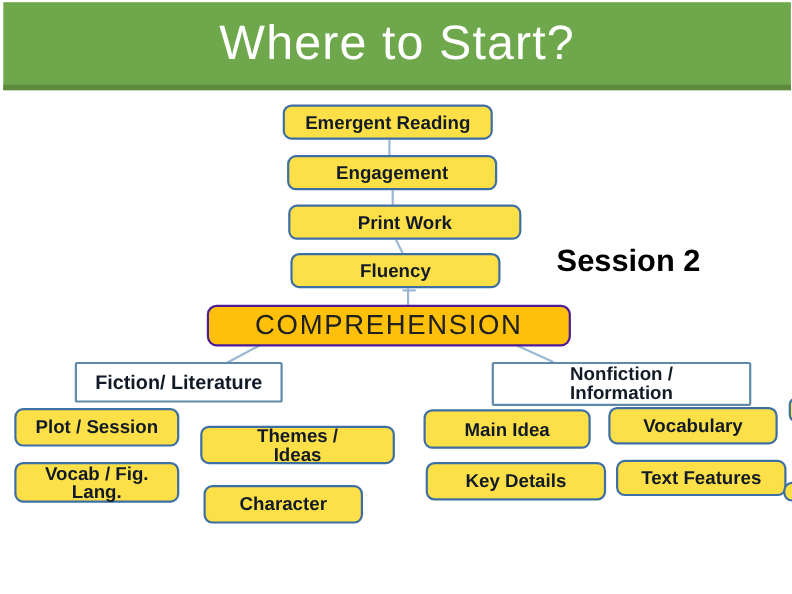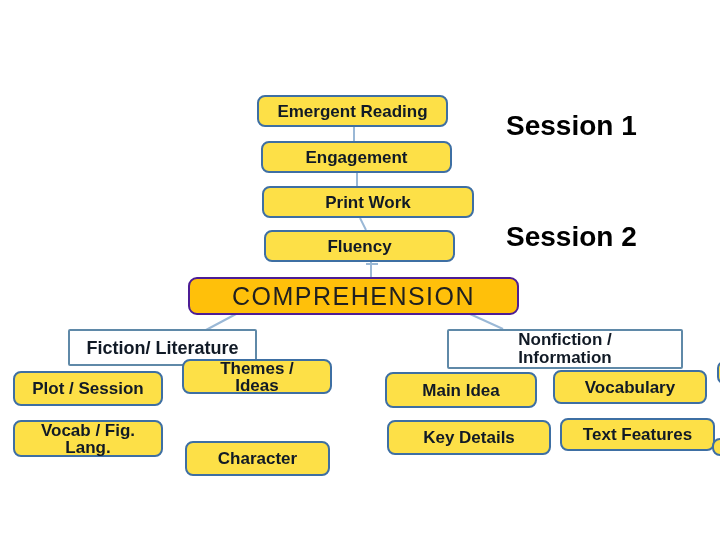--- a/index.html
+++ b/index.html
@@ -37,46 +37,48 @@
   .session{
     position:absolute;left:506px;font-size:28px;font-weight:bold;color:#000000;
   }
   .connectors{position:absolute;left:0;top:0;pointer-events:none;}
 </style>
 </head>
 <body>
 
 <div id="slide">
 
+  <div class="titlebar">
+    <div class="title-text">Where to Start?</div>
+  </div>
 
   <svg class="connectors" width="720" height="540" viewBox="0 0 720 540">
     <g stroke="#9AB8D6" stroke-width="2" fill="none">
       <line x1="354" y1="127" x2="354" y2="141"></line>
       <line x1="357" y1="173" x2="357" y2="186"></line>
       <line x1="360" y1="218" x2="366" y2="230"></line>
       <line x1="366" y1="264" x2="378" y2="264"></line>
       <line x1="371" y1="262" x2="371" y2="277"></line>
       <line x1="236" y1="314" x2="206" y2="330"></line>
       <line x1="470" y1="314" x2="503" y2="329"></line>
     </g>
   </svg>
 
   <div class="bluebox" style="left:257px;top:95px;width:191px;height:32px">Emergent Reading</div>
   <div class="bluebox" style="left:261px;top:141px;width:191px;height:32px">Engagement</div>
   <div class="bluebox" style="left:262px;top:186px;width:212px;height:32px">Print Work</div>
   <div class="bluebox" style="left:264px;top:230px;width:191px;height:32px">Fluency</div>
 
-  <div class="session" style="top:110px">Session 1</div>
   <div class="session" style="top:221px">Session 2</div>
 
   <div class="comprehension">COMPREHENSION</div>
 
   <div class="whitebox" style="left:68px;top:329px;width:189px;height:37px;font-size:18px">Fiction/ Literature</div>
   <div class="bluebox" style="left:13px;top:371px;width:150px;height:35px">Plot / Session</div>
-  <div class="bluebox" style="left:182px;top:359px;width:150px;height:35px">Themes /
+  <div class="bluebox" style="left:182px;top:387px;width:177px;height:35px">Themes /
 Ideas</div>
   <div class="bluebox" style="left:13px;top:420px;width:150px;height:37px">Vocab / Fig.
 Lang.</div>
   <div class="bluebox" style="left:185px;top:441px;width:145px;height:35px">Character</div>
 
   <div class="whitebox" style="left:447px;top:329px;width:236px;height:40px">Nonfiction /
 Information</div>
   <div class="bluebox" style="left:385px;top:372px;width:152px;height:36px">Main Idea</div>
   <div class="bluebox" style="left:553px;top:370px;width:154px;height:34px">Vocabulary</div>
   <div class="bluebox" style="left:387px;top:420px;width:164px;height:35px">Key Details</div>

